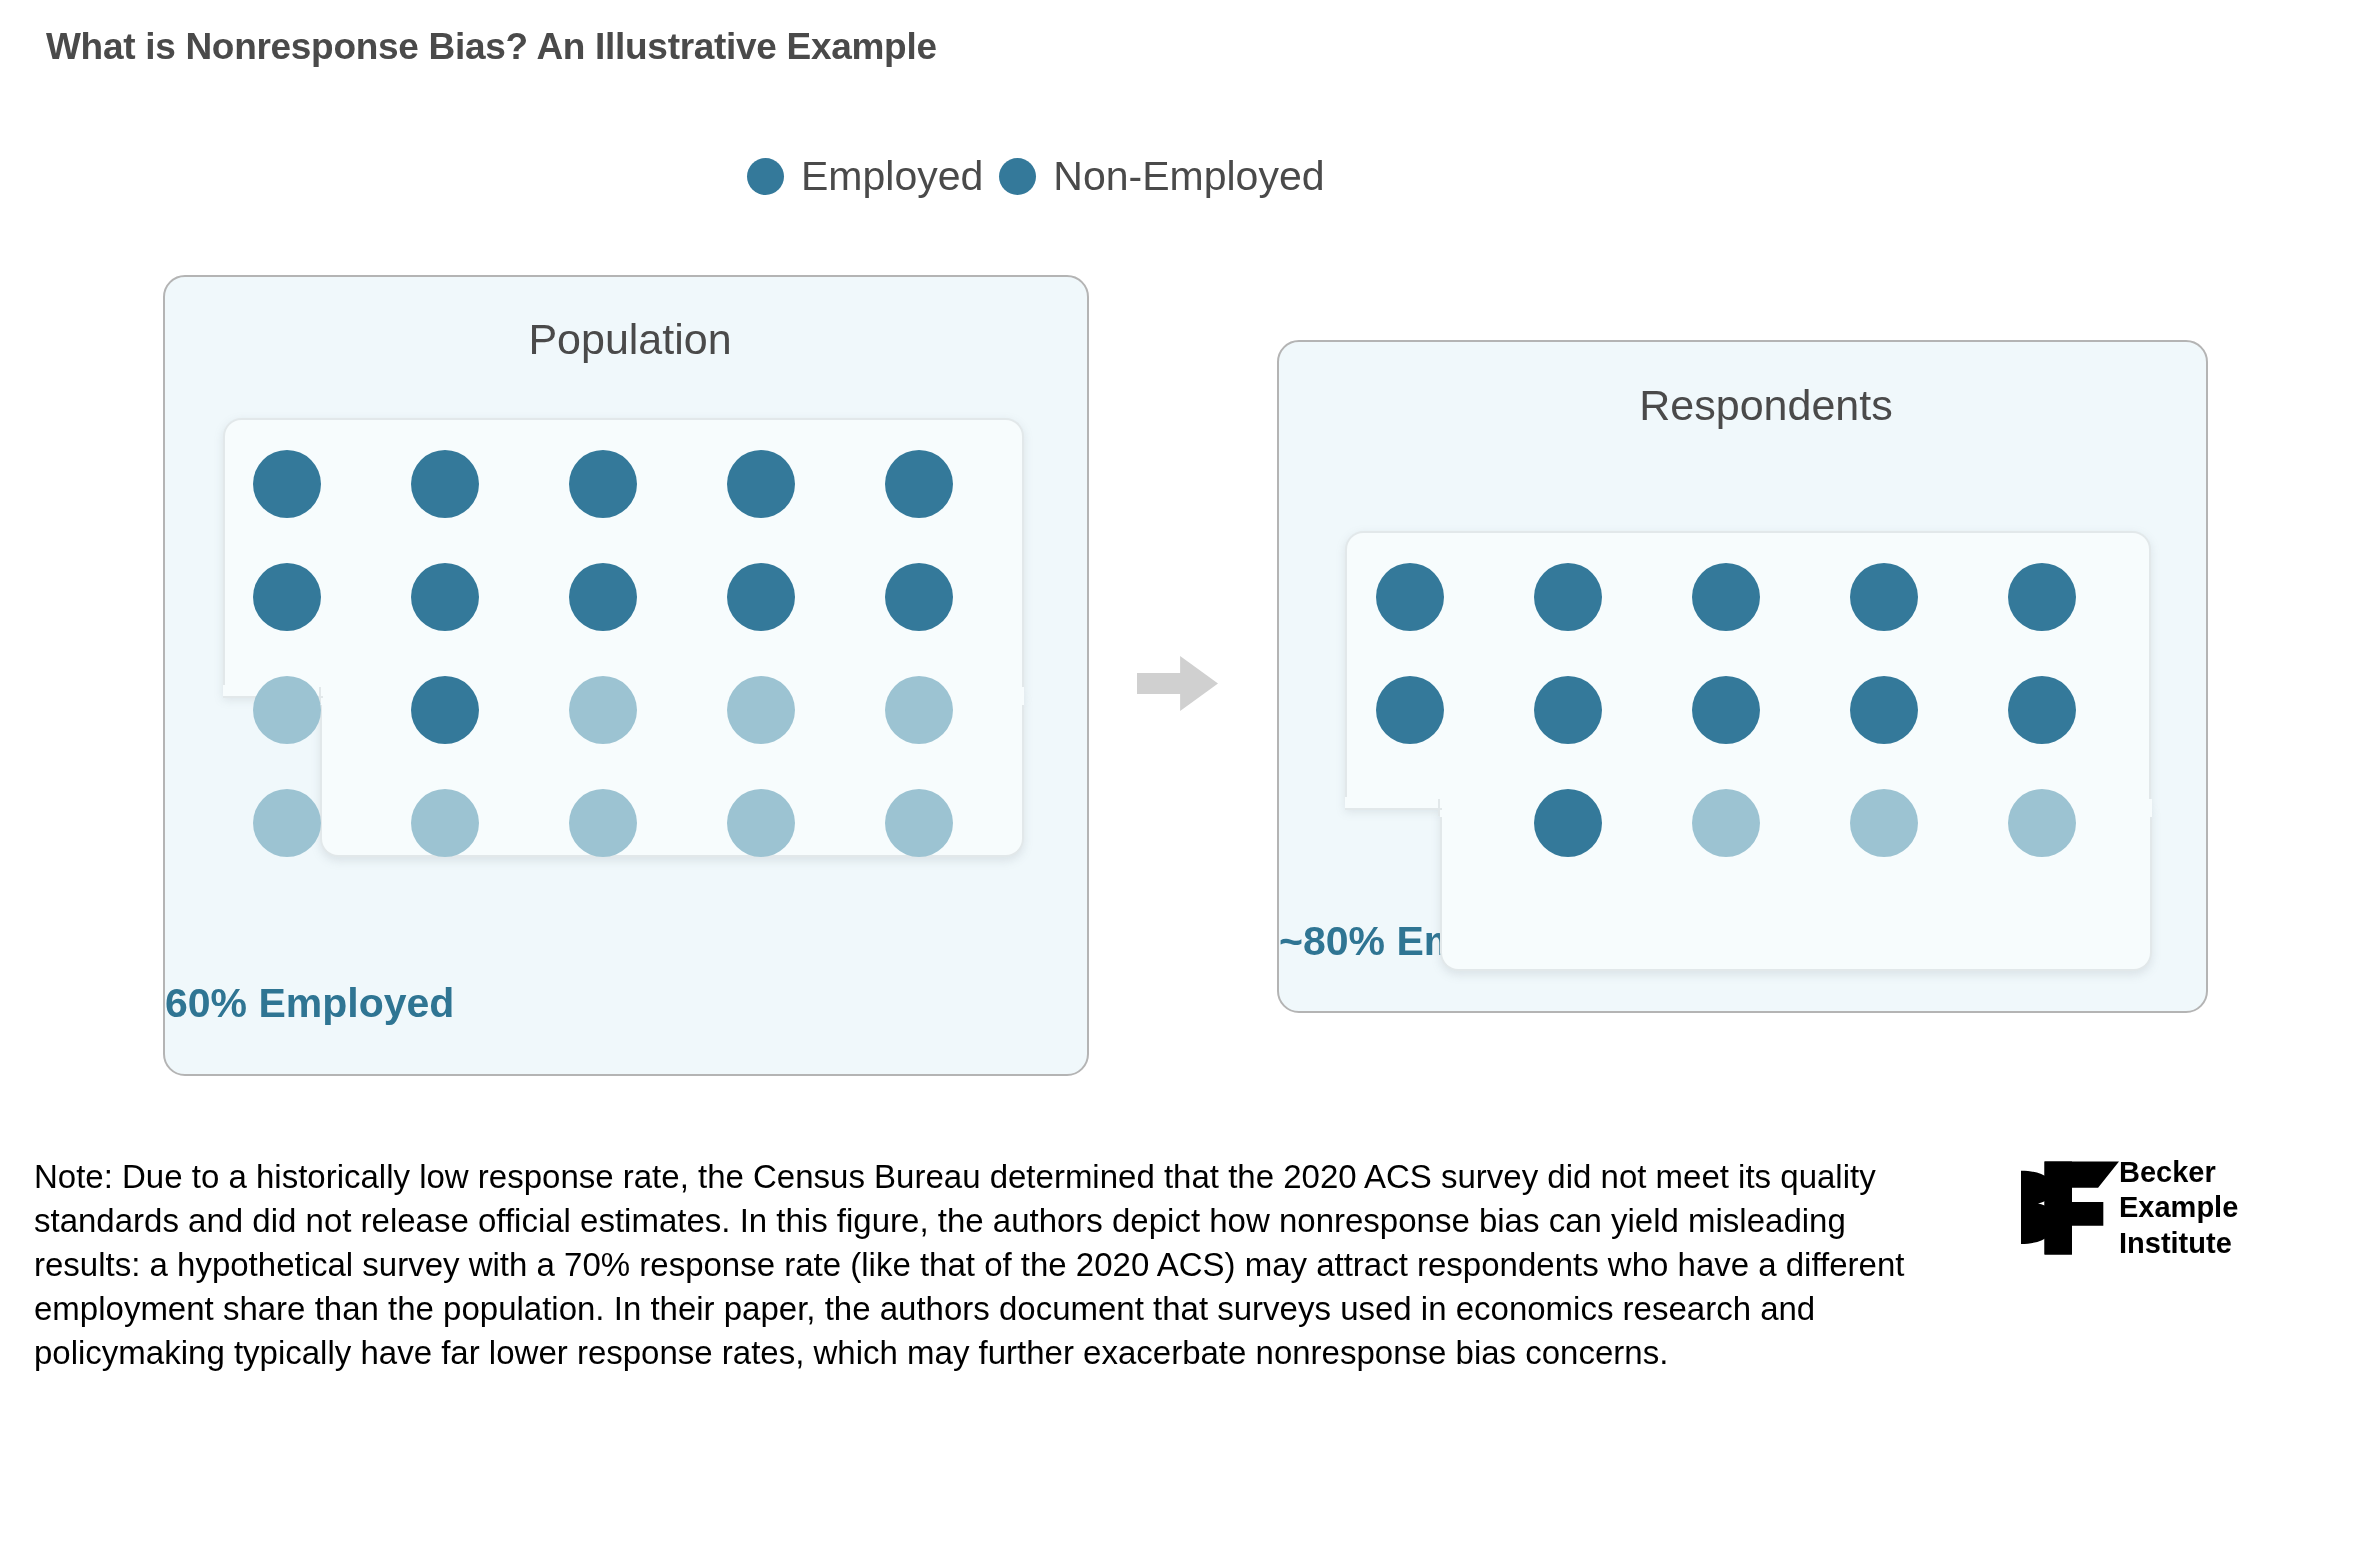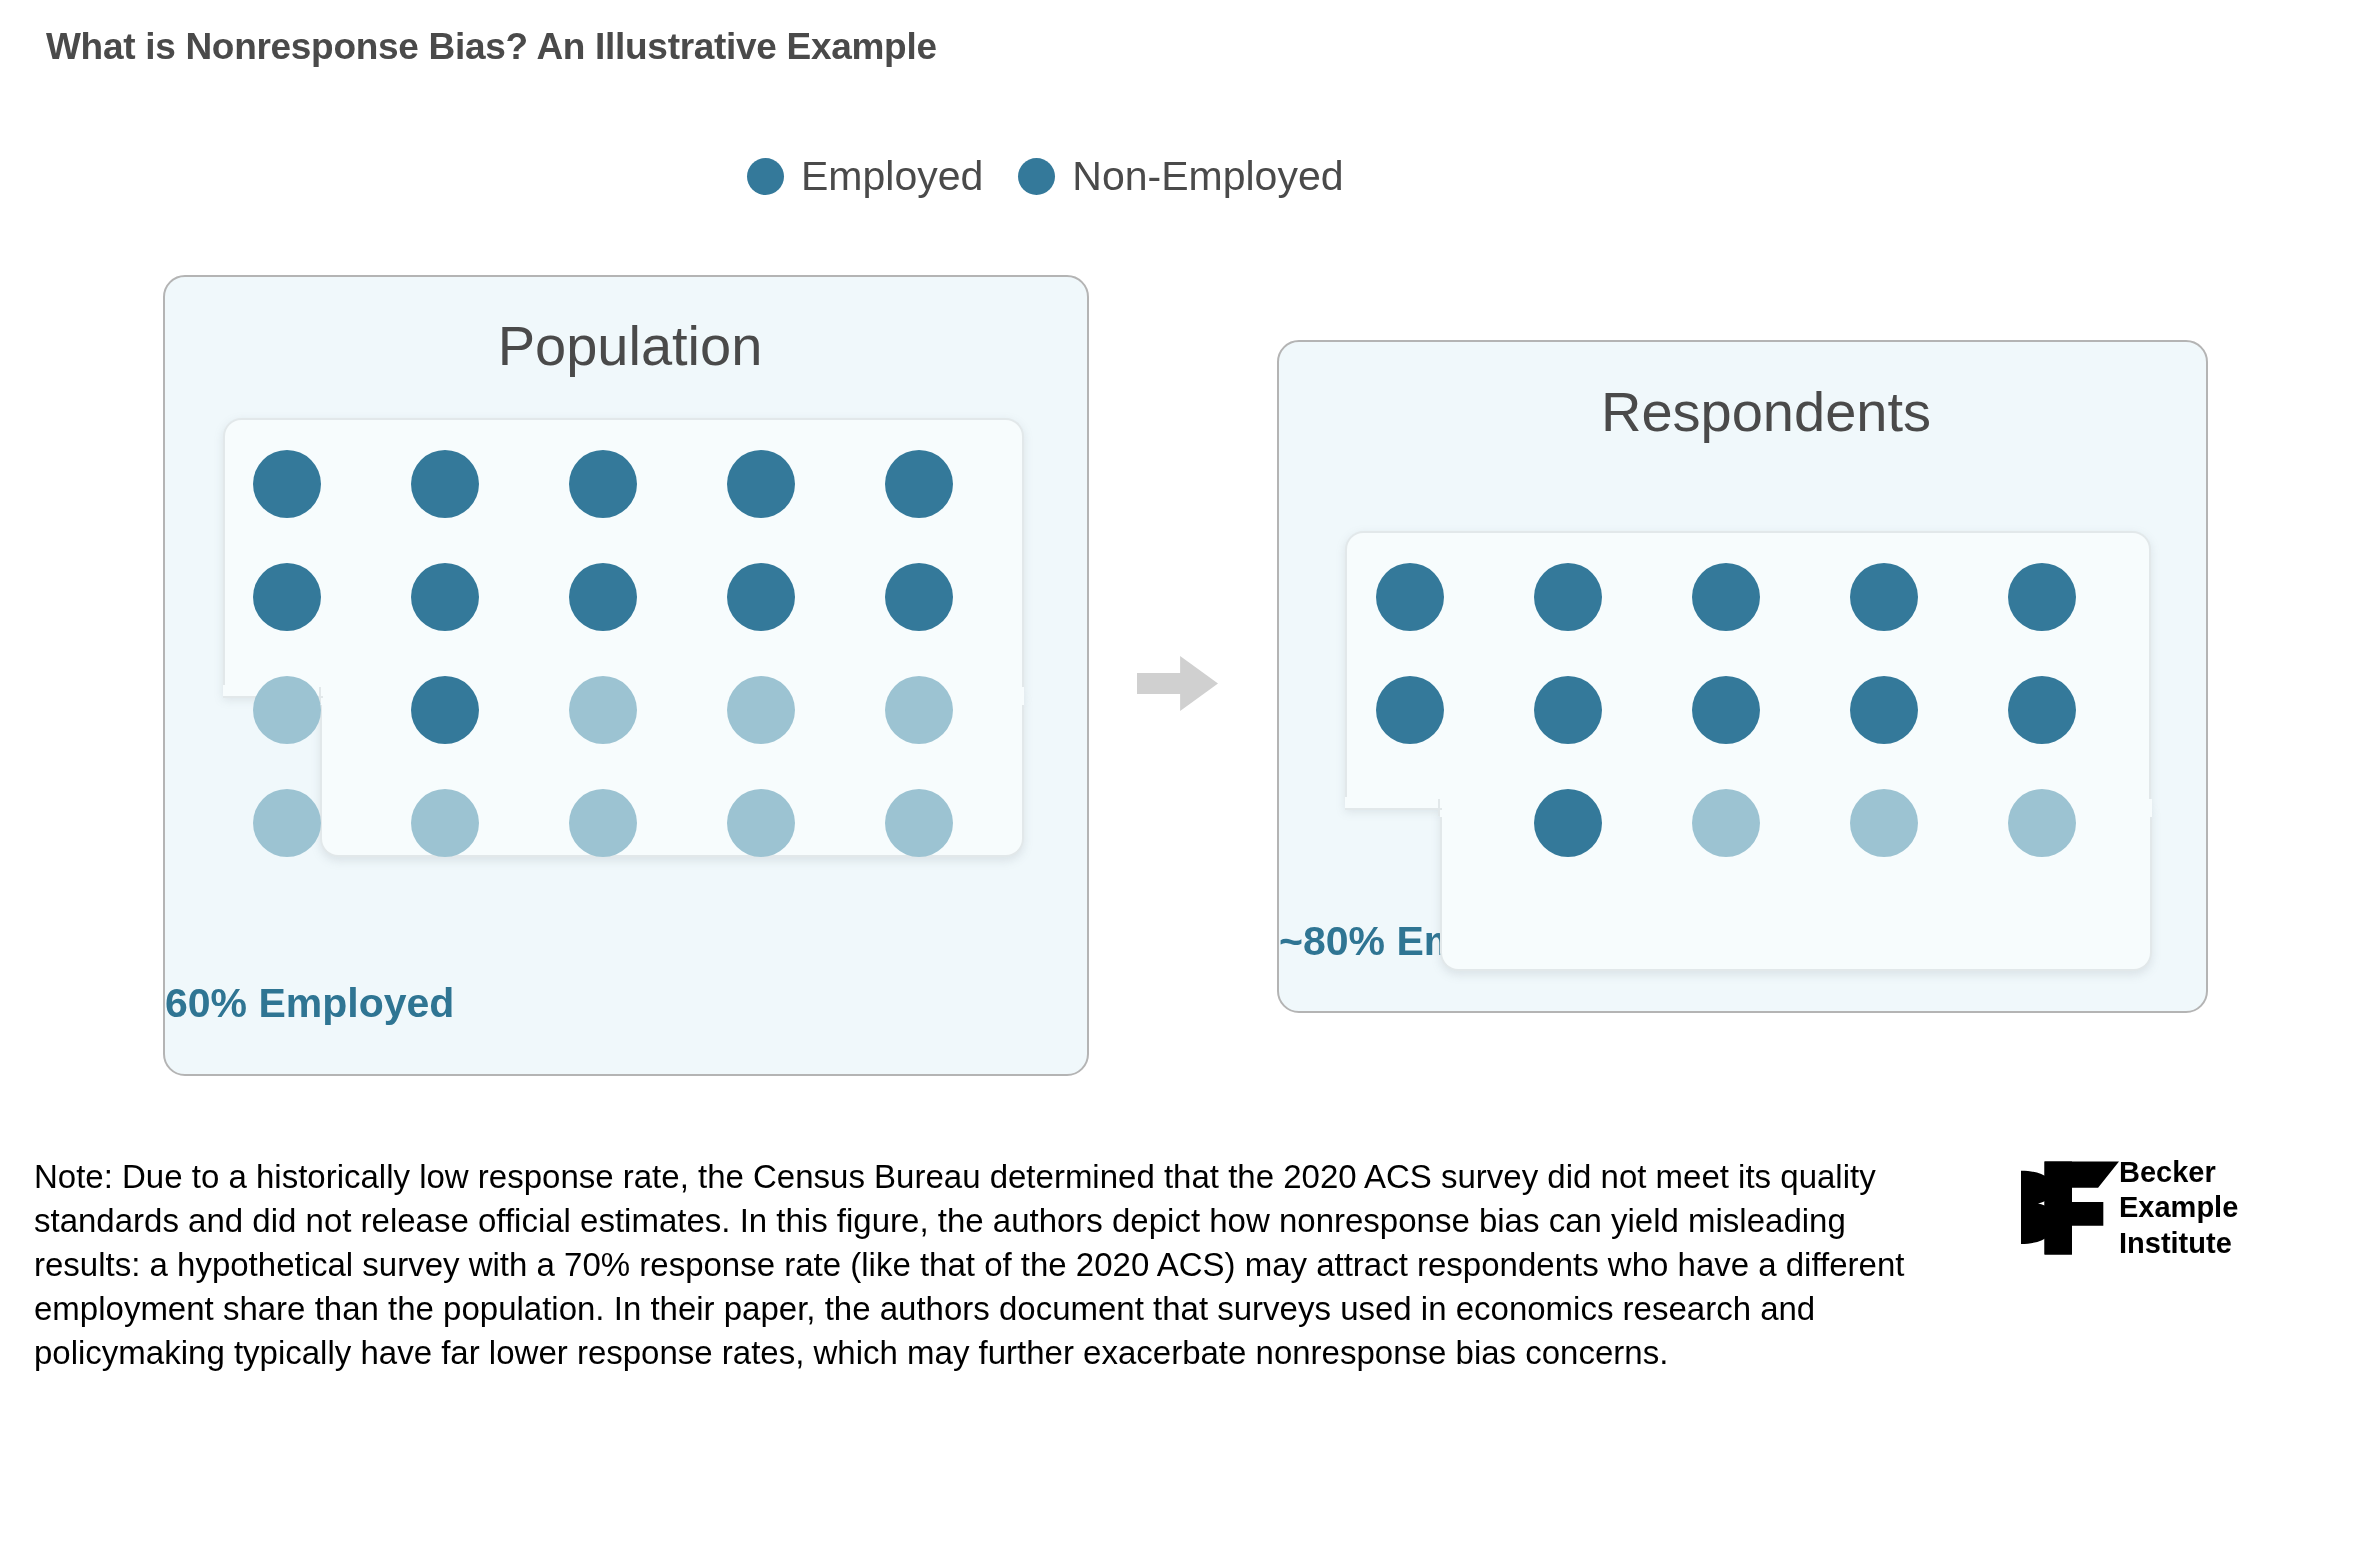--- a/index.html
+++ b/index.html
@@ -23,21 +23,21 @@
     letter-spacing:-0.3px;
     white-space:nowrap;
   }
 
   
   #legend{
     position:absolute;
     left:747px; top:156px;
     display:flex;
     align-items:center;
-    gap:35px;
+    gap:16px;
   }
   .legend-item{display:flex;align-items:center;gap:17px;}
   .legend-dot{
     width:37px;height:37px;border-radius:50%;
     display:block;
   }
   .legend-label{
     font-size:41px;
     color:#4a4a4a;
     white-space:nowrap;
@@ -58,21 +58,21 @@
   }
   #respondents-card{
     left:1277px; top:340px;
     width:931px; height:673px;
   }
 
   .card-heading{
     position:absolute;
     left:8px; right:0;
     text-align:center;
-    font-size:56px;
+    font-size:43px;
     color:#4a4a4a;
     line-height:1;
   }
   #population-card .card-heading{top:41px;}
   #respondents-card .card-heading{top:42px;padding-left:39px;}
 
   .card-footer{
     position:absolute;
     left:0; right:0;
     font-size:41px;

